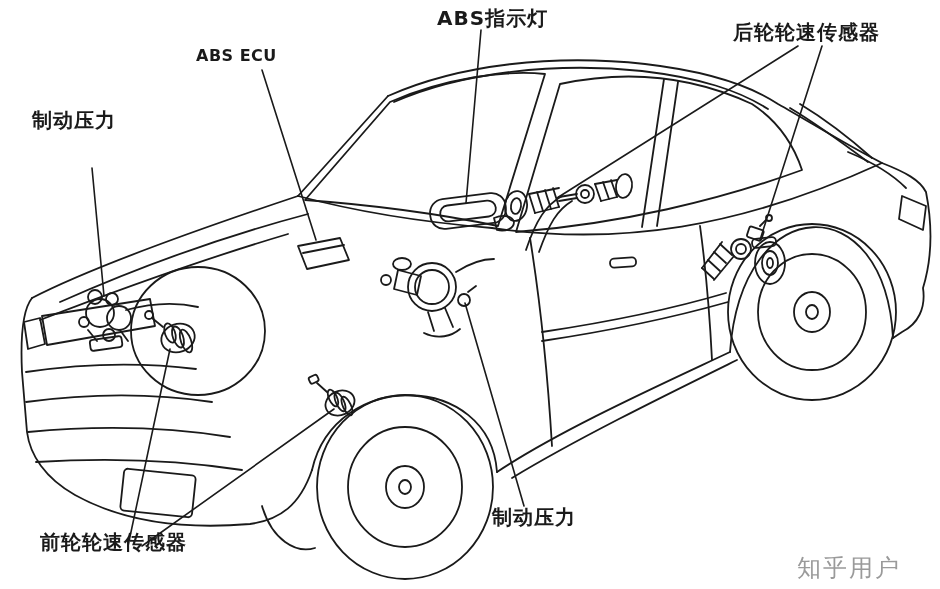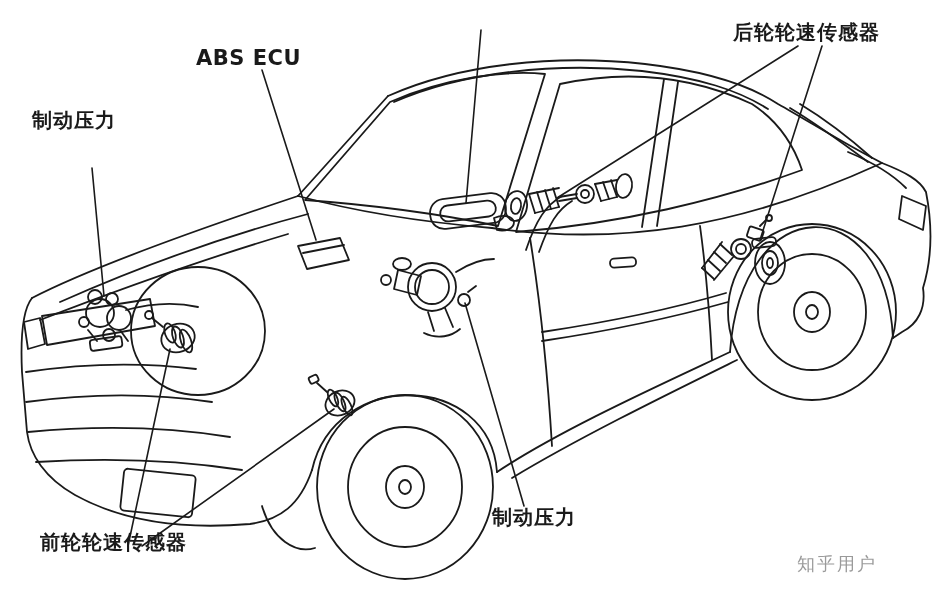--- a/index.html
+++ b/index.html
@@ -13,27 +13,27 @@
   .canvas svg{position:absolute;left:0;top:0;}
   .label{
     position:absolute;
     color:#1a1a1a;
     font-size:20px;
     font-weight:600;
     letter-spacing:1px;
     white-space:nowrap;
     line-height:1.2;
   }
-  .label.latin{font-size:21px;letter-spacing:0.5px;}
+  .label.latin{font-size:16px;letter-spacing:0.5px;}
   .label.two-line{width:112px;text-align:center;white-space:normal;}
   .label.two-line span{display:block;font-family:Liberation Serif, serif;}
   .watermark{
     position:absolute;
     color:#9a9a9a;
-    font-size:18px;
+    font-size:24px;
     font-weight:500;
     letter-spacing:2px;
     white-space:nowrap;
   }
 </style>
 </head>
 <body>
 
 <div class="canvas">
 
@@ -201,20 +201,21 @@
       <path d="M481,30 L466,203"></path>
       <path d="M798,46 L557,198"></path>
       <path d="M822,46 L760,240"></path>
       <path d="M92,168 L104,296"></path>
       <path d="M524,506 L465,303"></path>
       <path d="M128,546 L170,349"></path>
       <path d="M142,546 L334,409"></path>
     </g>
   </svg>
 
+  <div class="label" style="left:437px;top:6px;">ABS指示灯</div>
 
   <div class="label" style="left:733px;top:20px;">后轮轮速传感器</div>
 
   <div class="label latin" style="left:196px;top:46px;">ABS ECU</div>
 
   <div class="label two-line" style="left:18px;top:108px;">
     <span>制动压力</span>
   </div>
 
   <div class="label" style="left:492px;top:505px;">制动压力</div>

